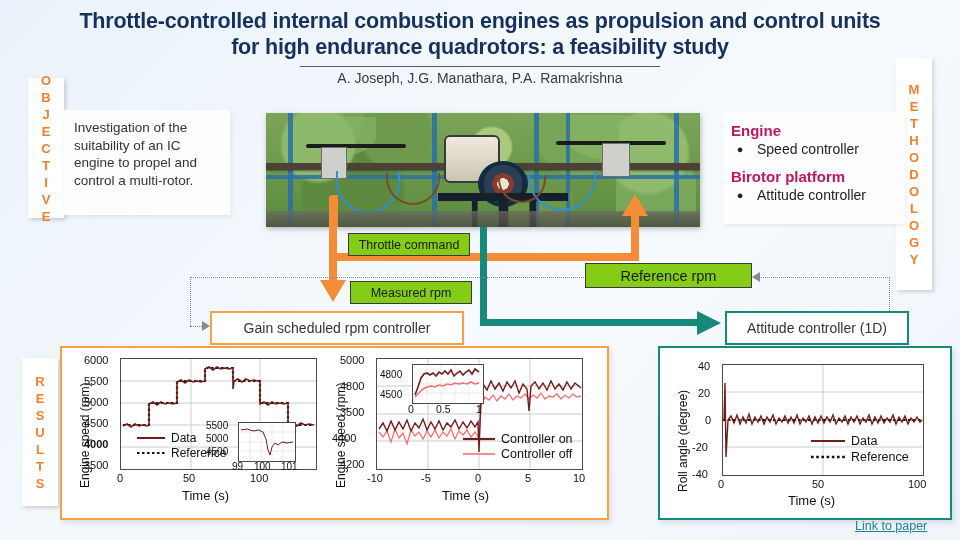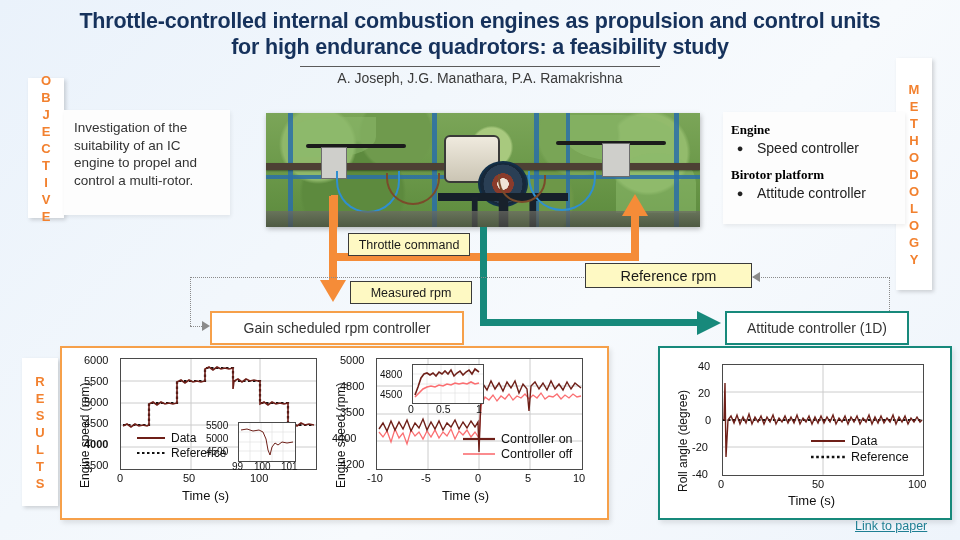--- a/index.html
+++ b/index.html
@@ -43,21 +43,21 @@
     position:absolute;background:#fdfdfd;
     box-shadow:1px 2px 4px rgba(0,0,0,0.07);
   }
   #objective-card{left:64px;top:110px;width:166px;height:105px;}
   #objective-text{
     position:absolute;left:10px;top:9px;width:148px;
     font-size:13.5px;line-height:17.5px;color:#333;
   }
   #methodology-card{left:723px;top:112px;width:182px;height:112px;}
   #meth-inner{position:absolute;left:8px;top:10px;width:176px;font-size:13px;color:#222;}
-  .meth-head{font-weight:bold;font-size:13px;color:#000000;margin:0 0 2px 0;font-family:Liberation Serif, serif;}
+  .meth-head{font-weight:bold;font-size:15px;color:#be185d;margin:0 0 2px 0;}
   .meth-bullet{display:flex;align-items:flex-start;margin:0 0 10px 0;}
   .meth-bullet .dot{width:18px;text-align:center;font-size:11px;line-height:17px;color:#222;}
   .meth-bullet .btxt{padding-left:8px;font-size:14px;line-height:17px;color:#222;}
 
   
   #photo{
     position:absolute;left:266px;top:113px;width:434px;height:114px;
     overflow:hidden;box-shadow:1px 2px 5px rgba(0,0,0,0.25);
     background:#2f4a22;
   }
@@ -88,21 +88,21 @@
   #photo .base{position:absolute;left:172px;top:80px;width:130px;height:8px;background:#16202a;}
   #photo .wire{position:absolute;border:2px solid #2f8fd0;border-top:none;border-radius:0 0 40px 40px;}
   #photo .wire2{position:absolute;border:2px solid #7a4b2a;border-top:none;border-radius:0 0 30px 30px;}
   #photo .ground{position:absolute;left:0;right:0;bottom:0;height:16px;background:linear-gradient(180deg,#6b6b63,#4a4a44);opacity:.75;}
 
   
   .arrow-orange{position:absolute;background:#f58c38;}
   .arrow-teal{position:absolute;background:#17897b;}
 
   .flowbox{
-    position:absolute;background:#fef9c3;border:1px solid #3a3a3a;
+    position:absolute;background:#84cc16;border:1px solid #3a3a3a;
     display:flex;align-items:center;justify-content:center;
     font-size:12.5px;color:#1a1a1a;
   }
   #lbl-throttle{left:348px;top:233px;width:120px;height:21px;}
   #lbl-measured{left:350px;top:281px;width:120px;height:21px;}
   #lbl-reference{left:585px;top:263px;width:165px;height:23px;font-size:14.5px;}
 
   .ctrlbox{
     position:absolute;background:#ffffff;
     display:flex;align-items:center;justify-content:center;

